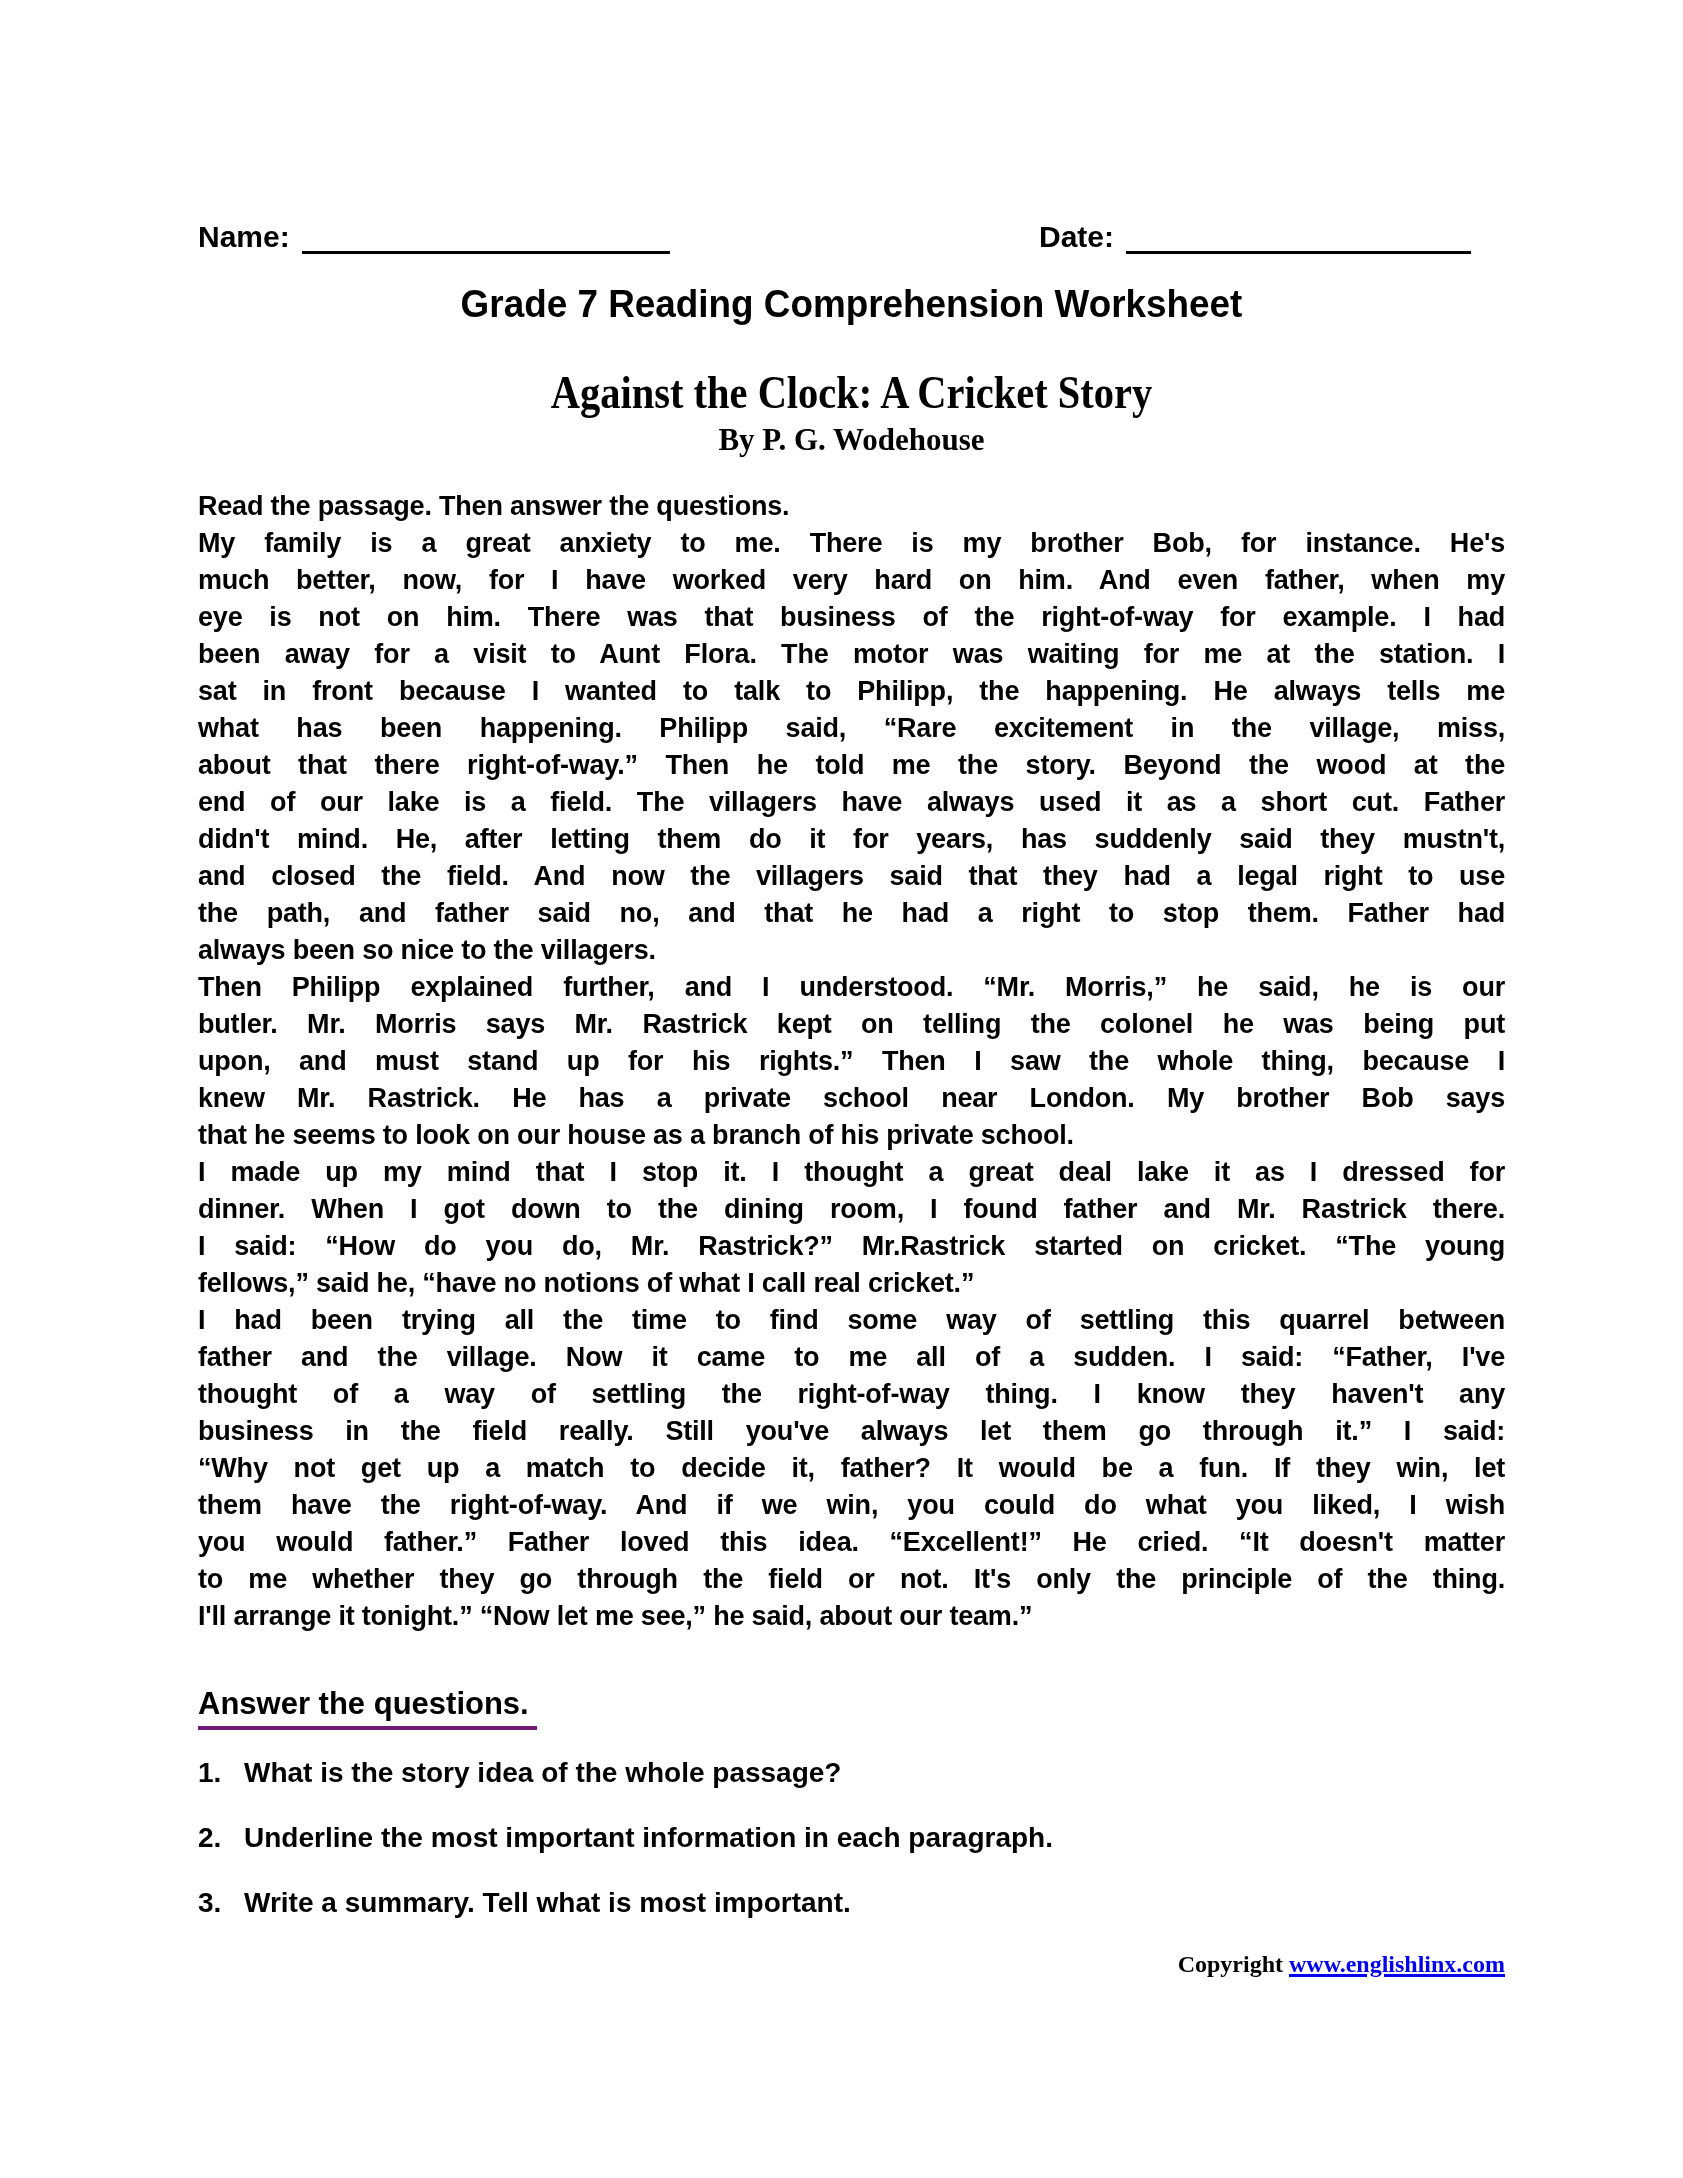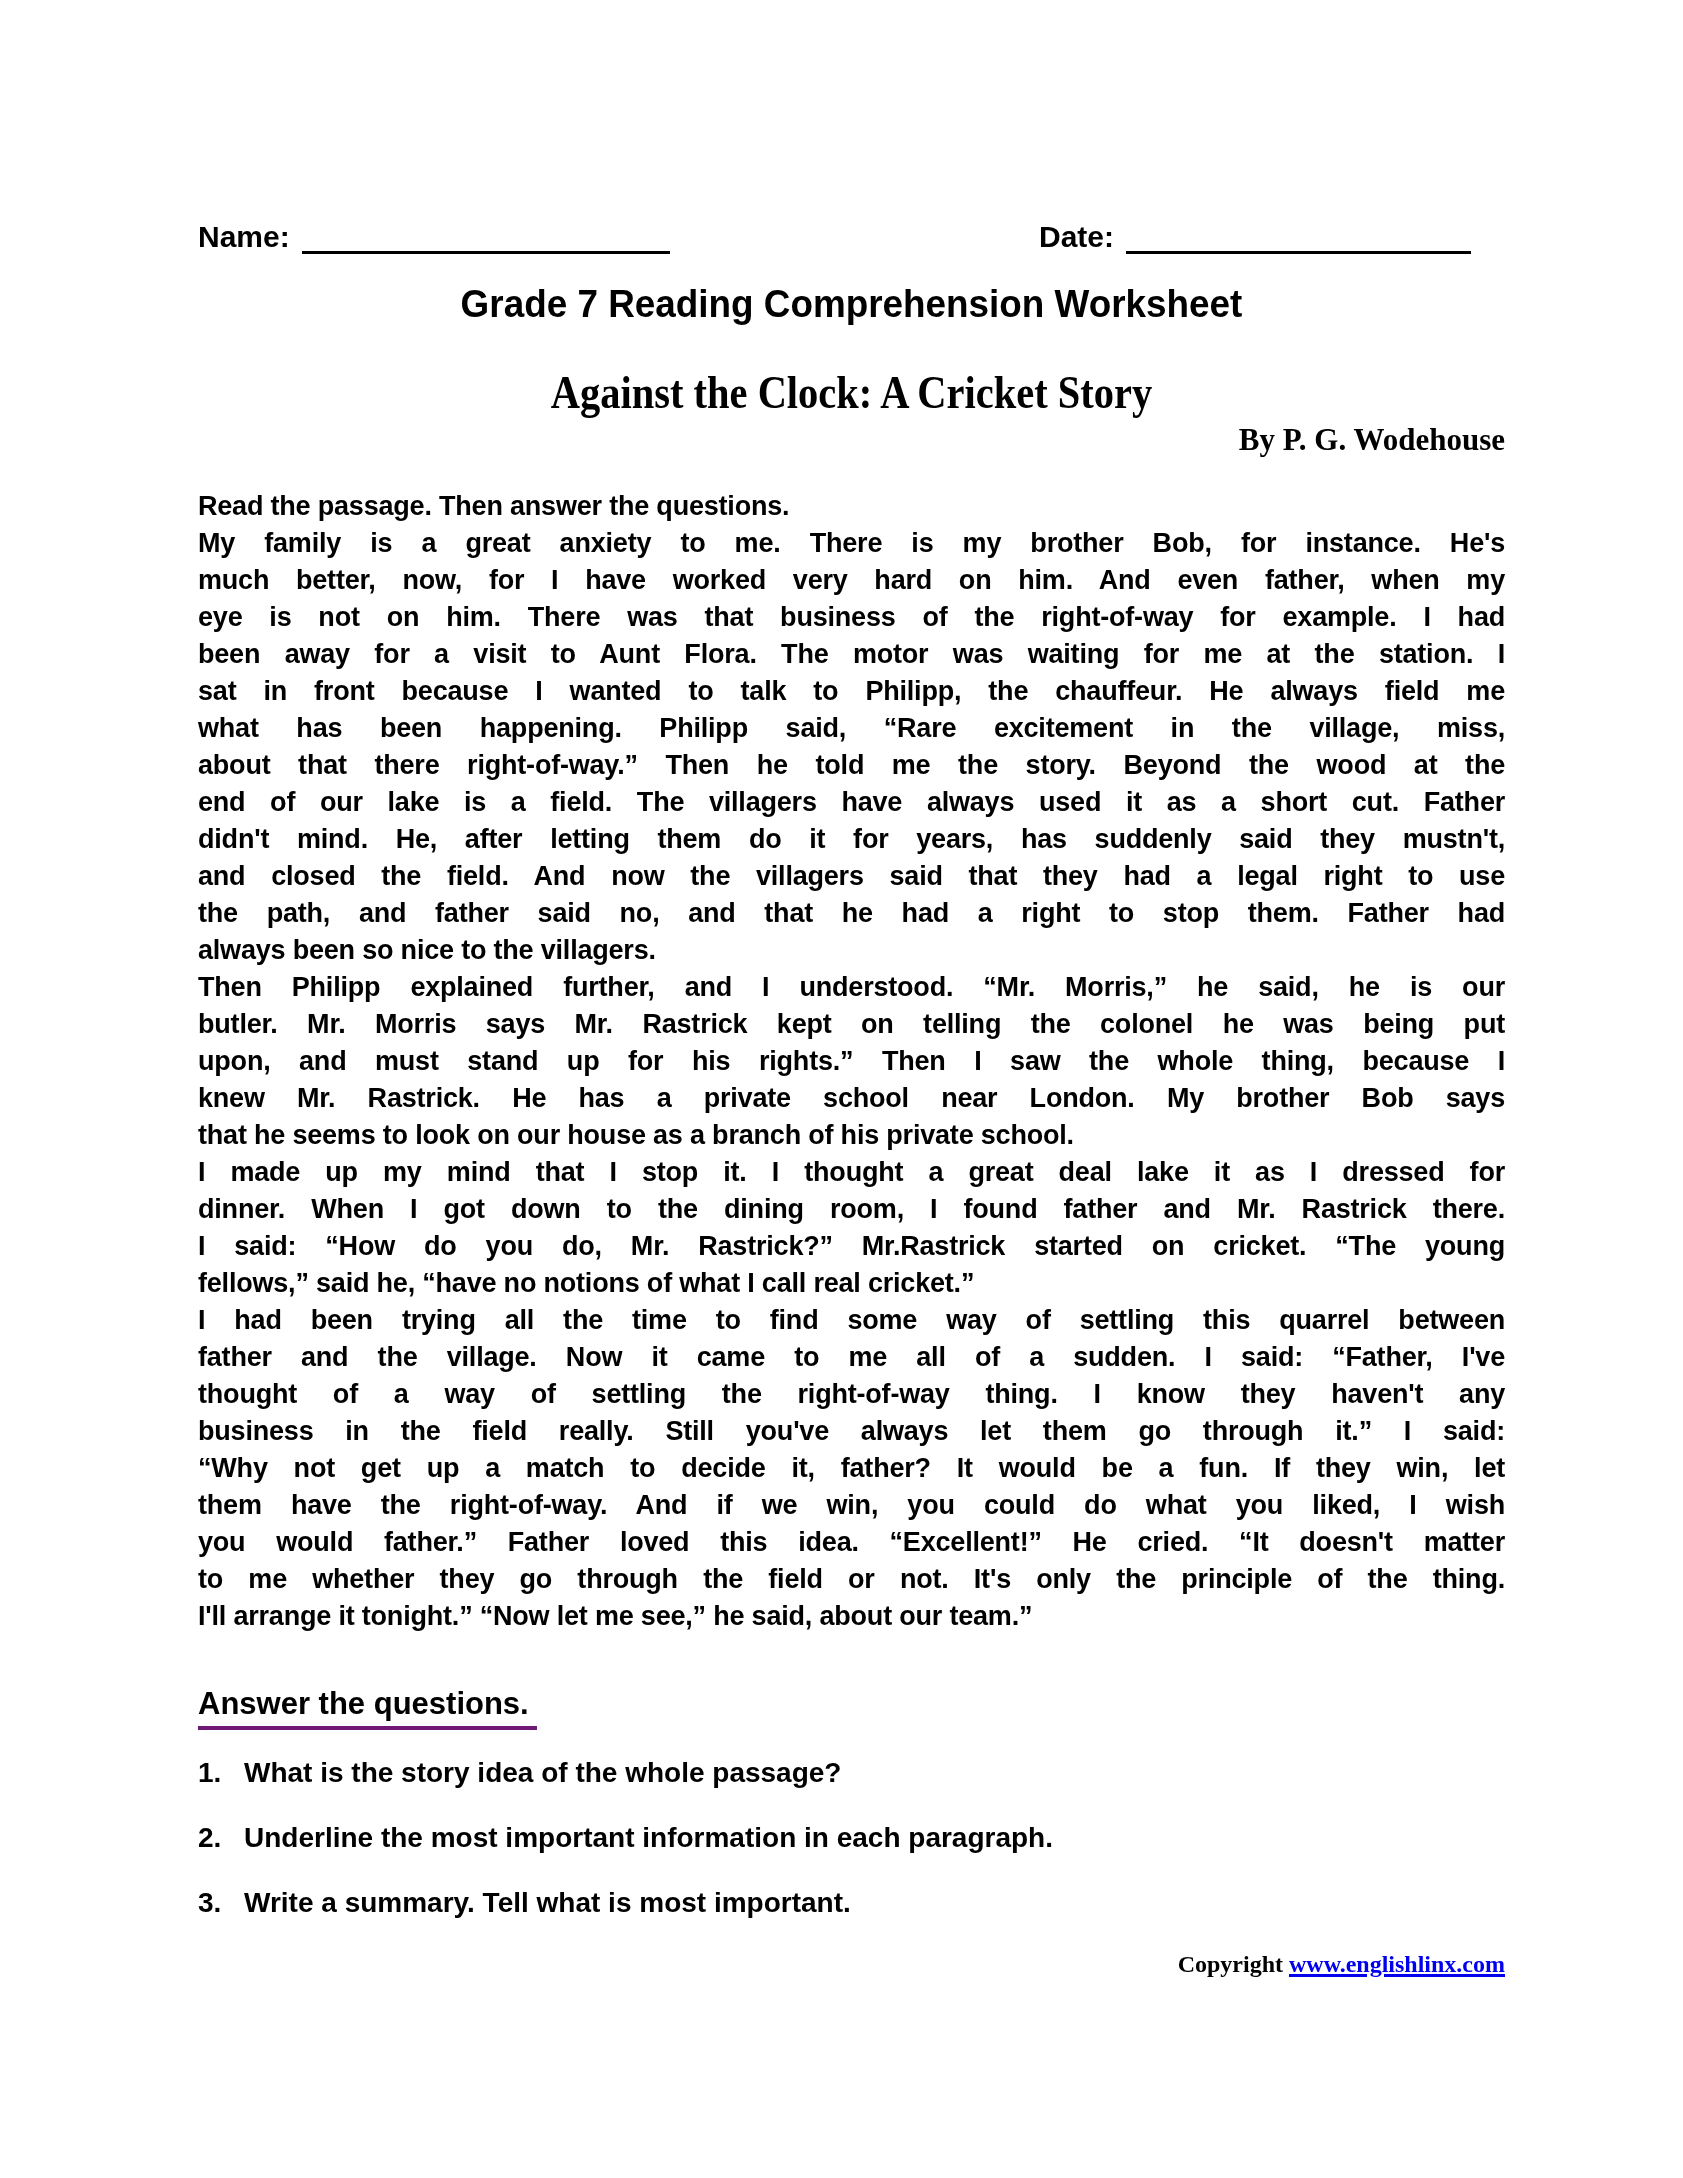--- a/index.html
+++ b/index.html
@@ -43,21 +43,21 @@
   }
   .story-title {
     text-align: center;
     font-family: "Liberation Serif", serif;
     font-size: 46px;
     line-height: 50px;
     margin-top: 42px;
     transform: scaleX(0.88);
   }
   .byline {
-    text-align: right;
+    text-align: center;
     font-family: "Liberation Serif", serif;
     font-size: 31px;
     line-height: 36px;
     margin-top: 4px;
   }
 
   
   .passage {
     margin-top: 30px;
     font-size: 27px;
@@ -126,21 +126,21 @@
   <div class="story-title">Against the Clock: A Cricket Story</div>
 
   <div class="byline">By P. G. Wodehouse</div>
 
   <div class="passage" id="passage">
     <div class="line">Read the passage. Then answer the questions.</div>
   <div class="line jl">My family is a great anxiety to me. There is my brother Bob, for instance. He's</div>
       <div class="line jl">much better, now, for I have worked very hard on him. And even father, when my</div>
       <div class="line jl">eye is not on him. There was that business of the right-of-way for example.  I had</div>
       <div class="line jl">been away for a visit to Aunt Flora. The motor was waiting for me at the station. I</div>
-      <div class="line jl">sat in front because I wanted to talk to Philipp, the chauffeur. He always field me</div>
+      <div class="line jl">sat in front because I wanted to talk to Philipp, the happening. He always tells me</div>
       <div class="line jl">what has been happening. Philipp said, “Rare excitement in the village, miss,</div>
       <div class="line jl">about that there right-of-way.” Then he told me the story. Beyond the wood at the</div>
       <div class="line jl">end of our lake is a field. The villagers have always used it as a short cut. Father</div>
       <div class="line jl">didn't mind. He, after letting them do it for years, has suddenly said they mustn't,</div>
       <div class="line jl">and closed the field. And now the villagers said that they had a legal right to use</div>
       <div class="line jl">the path, and father said no, and that he had a right to stop them. Father had</div>
       <div class="line">always been so nice to the villagers.</div>
       <div class="line jl">Then Philipp explained further, and I understood. “Mr. Morris,” he said, he is our</div>
       <div class="line jl">butler. Mr. Morris says Mr. Rastrick kept on telling the colonel he was being put</div>
       <div class="line jl">upon, and must stand up for his rights.” Then I saw the whole thing, because I</div>

